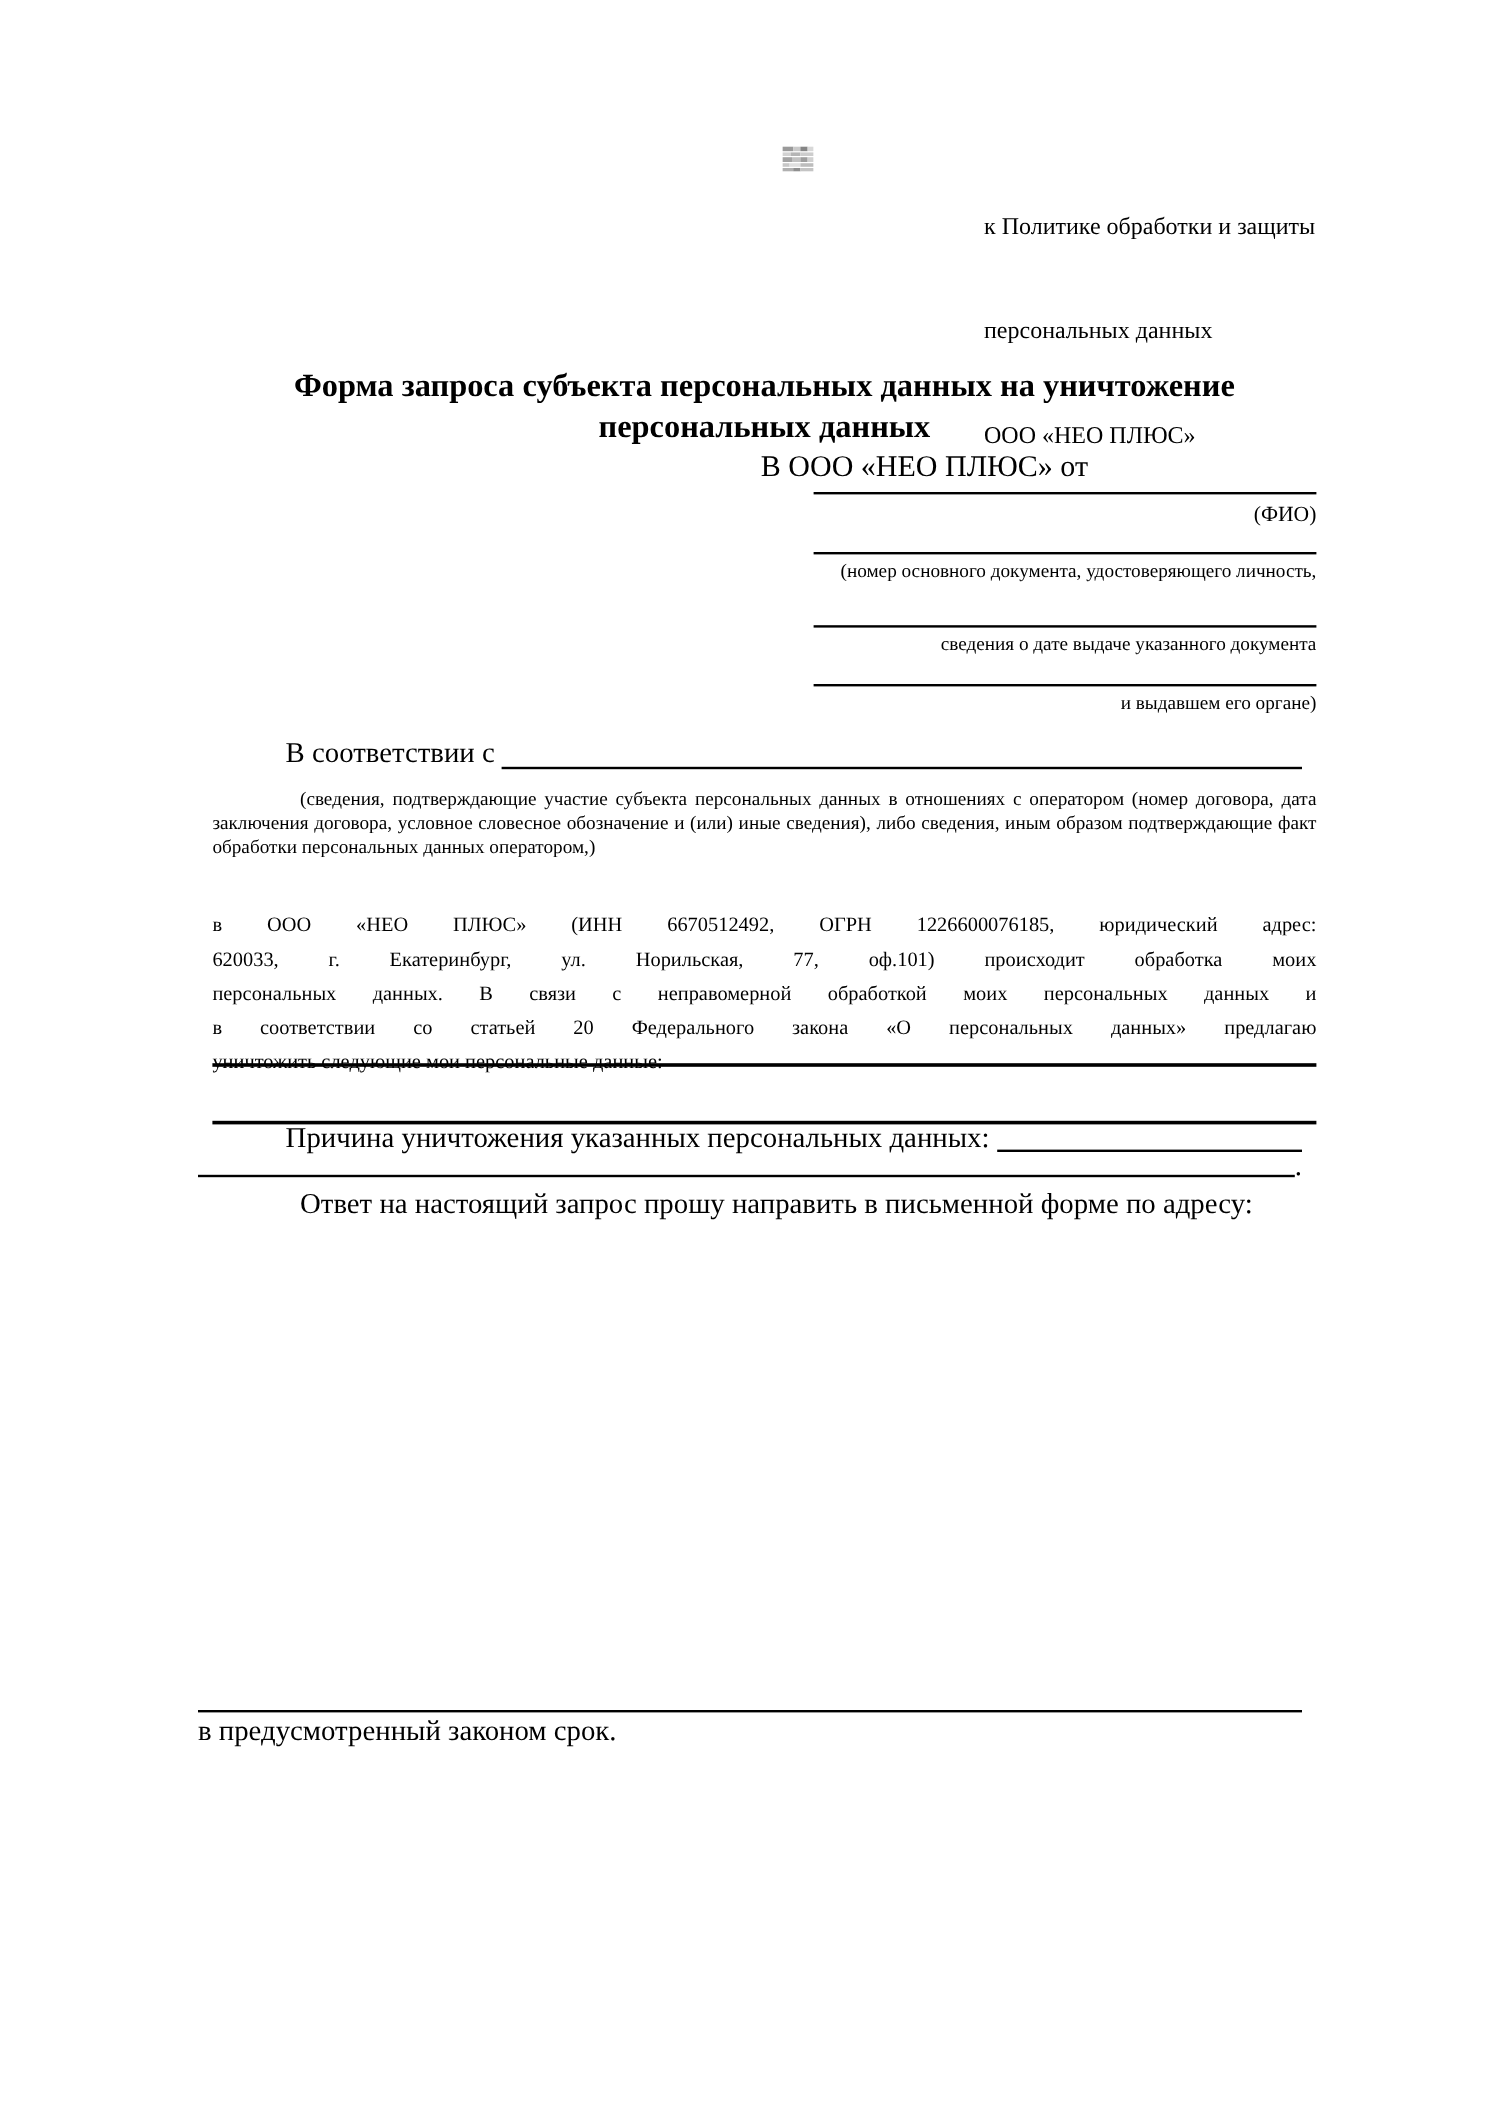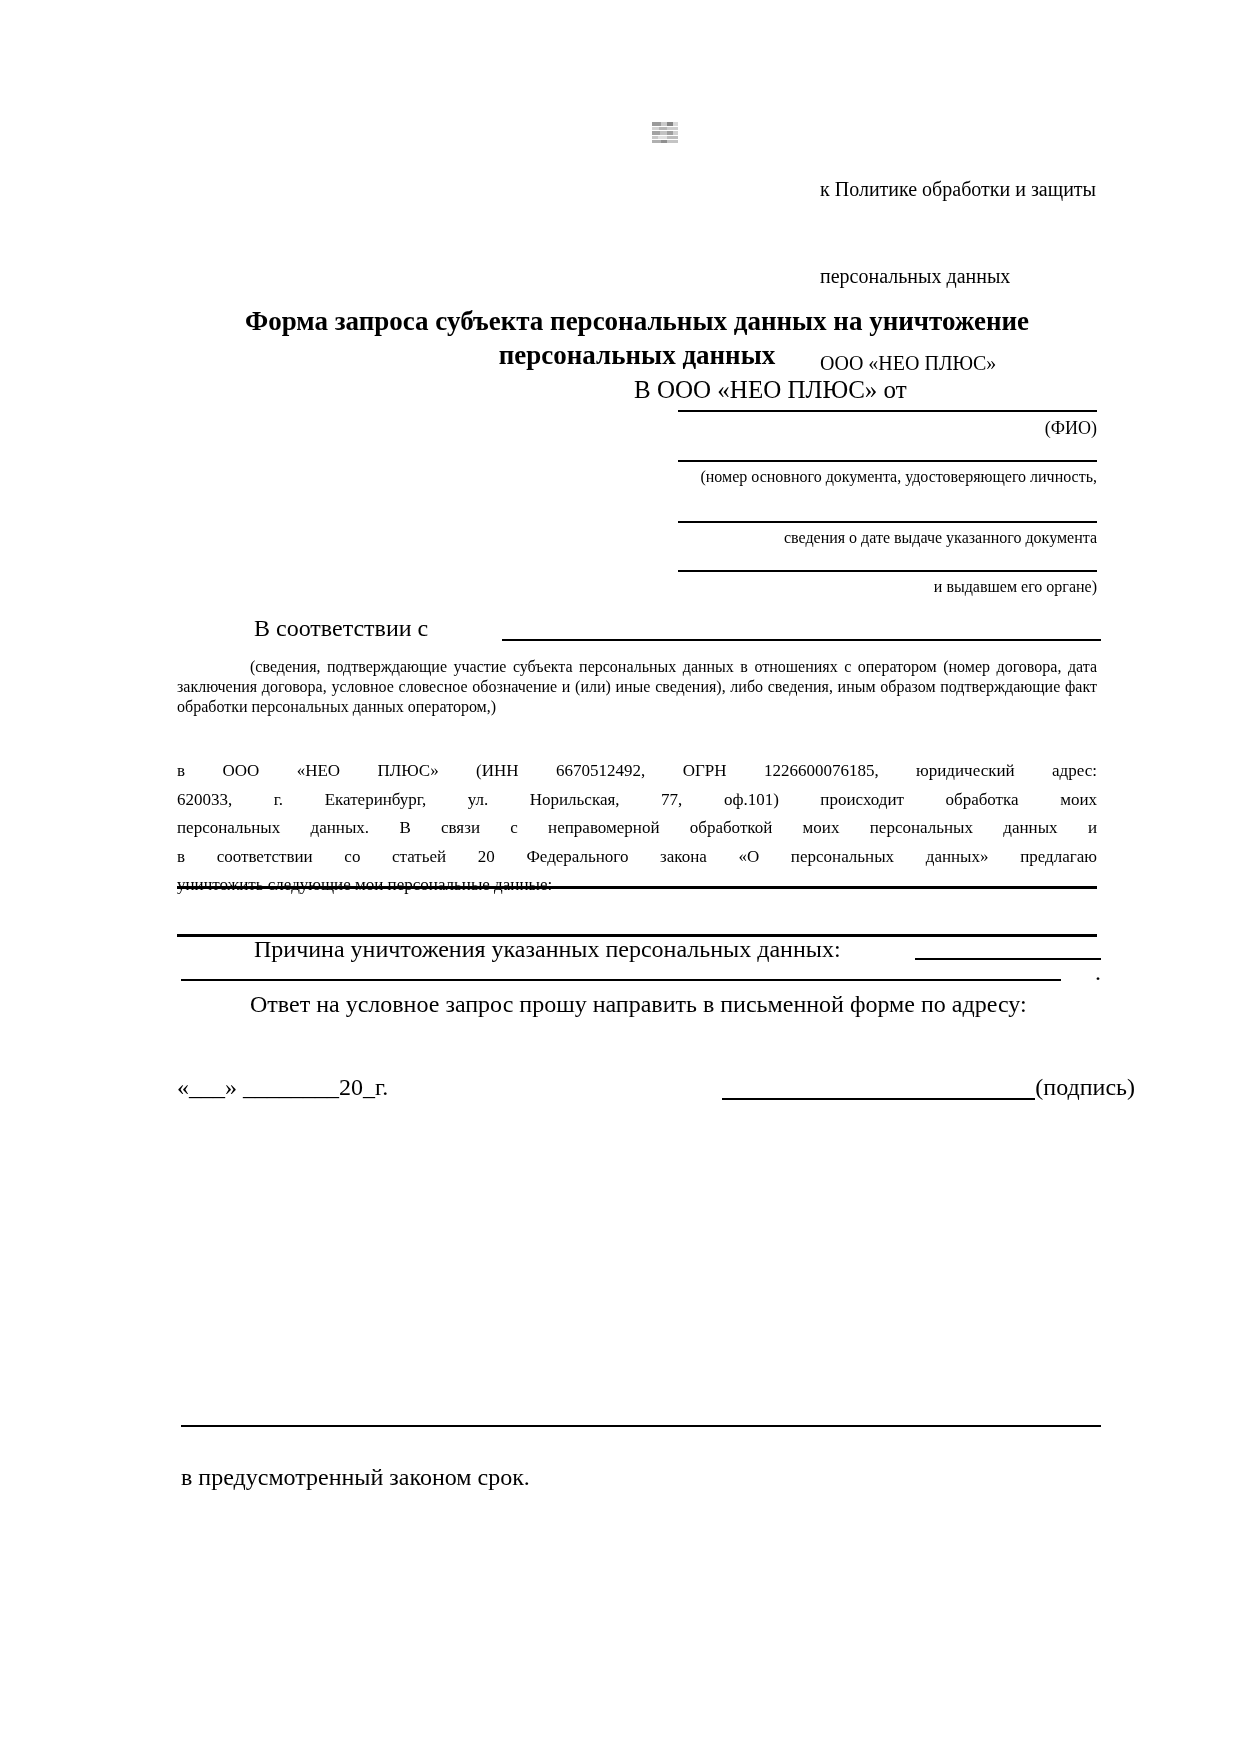--- a/index.html
+++ b/index.html
@@ -23,21 +23,21 @@
   }
   .addressee{position:absolute;left:634px;top:376px;font-size:25px;line-height:28px;}
   
   .fld{position:absolute;left:678px;width:419px;text-align:right;}
   .fld-line{border-top:2px solid #000;height:0;}
   .fld-cap{padding-top:6px;}
   .cap18{font-size:18px;line-height:20px;}
   .cap16{font-size:16px;line-height:18px;}
   .f1{top:410px}.f2{top:460px}.f3{top:521px}.f4{top:570px}
   
-  .row{position:absolute;left:181px;width:920px;display:flex;align-items:stretch;gap:34px;}
+  .row{position:absolute;left:165px;width:920px;display:flex;align-items:stretch;}
   .fill{flex:1;border-bottom:2px solid #000;margin-bottom:3px;}
   .accordance-row{top:614px;height:30px;font-size:24px;line-height:28px;}
   .indent{margin-left:73px;}
   
   .note{
     position:absolute;left:177px;top:657px;width:920px;
     font-size:16px;line-height:20px;
   }
   .note .jl{text-align:justify;text-align-last:justify;}
   .note .first{text-indent:73px;}
@@ -146,27 +146,20 @@
 
   <div class="row reason-row">
     <span class="indent">Причина уничтожения указанных персональных данных:</span>&nbsp;
     <span class="fill"></span>
   </div>
   <div class="row reason-cont">
     <span class="fill"></span>
     <span class="period">.</span>
   </div>
 
-  <div class="response1">Ответ на условное запрос прошу направить в письменной форме по адресу:</div>
+  <div class="response1">Ответ на настоящий запрос прошу направить в письменной форме по адресу:</div>
   <div class="row response2">
     <span class="fill"></span>
     <span>в предусмотренный законом срок.</span>
   </div>
 
-  <div class="footer">
-    <span>«___» ________20_г.</span>
-    <span class="sig-group">
-      <span class="sig-line"></span>
-      <span>(подпись)</span>
-    </span>
-  </div>
 
 </div>
 
 </body></html>

